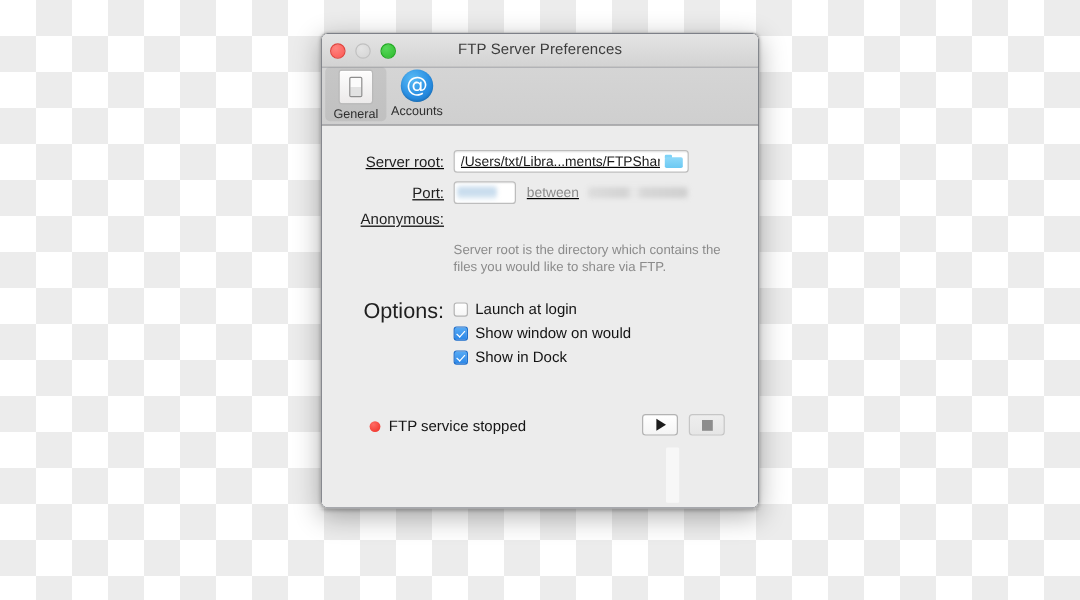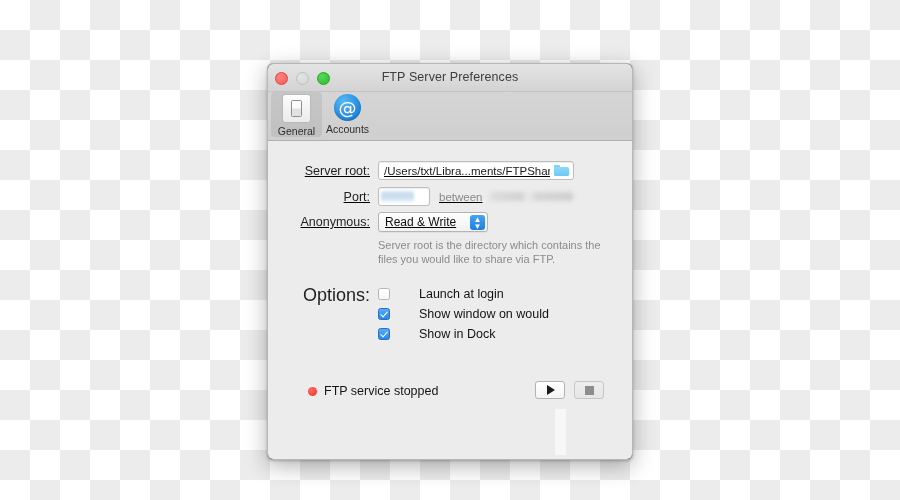--- a/index.html
+++ b/index.html
@@ -26,21 +26,20 @@
     left: 267px;
     top: 27px;
     width: 366px;
     height: 397px;
     border-radius: 6px;
     background: #0f172a;
     box-shadow: 0 6px 22px rgba(0,0,0,0.30), 0 1px 3px rgba(0,0,0,0.22);
     overflow: hidden;
     border: 1px solid #b7b7b7;
     box-sizing: border-box;
-    margin-top: 36px;
   }
 
   
   #titlebar {
     position: relative;
     height: 27px;
     background: linear-gradient(to bottom, #e4e4e4 0%, #d3d3d3 100%);
     border-bottom: 1px solid #c4c4c4;
   }
   #traffic {
@@ -264,21 +263,20 @@
   }
   #options-list {
     position: absolute;
     left: 88px; top: 0;
   }
   .opt {
     display: flex;
     align-items: center;
     height: 19px;
     margin-bottom: 1px;
-    gap: 23px;
   }
   .cb {
     width: 12px; height: 12px;
     border-radius: 2.5px;
     box-sizing: border-box;
     flex: none;
     margin-right: 6px;
     position: relative;
   }
   .cb.off {
@@ -406,27 +404,20 @@
       <span class="form-label">Port:</span>
       <span class="textfield" id="port-field">
         <span class="blurred" id="port-blur"></span>
       </span>
       <span id="between-label">between</span>
       <span id="range-blur"></span>
     </div>
 
     <div class="row" id="row-anonymous">
       <span class="form-label">Anonymous:</span>
-      <span id="anon-popup">
-        <span id="anon-value">Read &amp; Write</span>
-        <span id="anon-arrows">
-          <span>▲</span>
-            <span>▼</span>
-        </span>
-      </span>
     </div>
 
     <div id="help-text">Server root is the directory which contains the files you would like to share via FTP.</div>
 
     <div id="row-options">
       <span id="options-label">Options:</span>
       <div id="options-list">
         <div class="opt">
           <span class="cb off"></span>
           <span class="opt-label">Launch at login</span>

